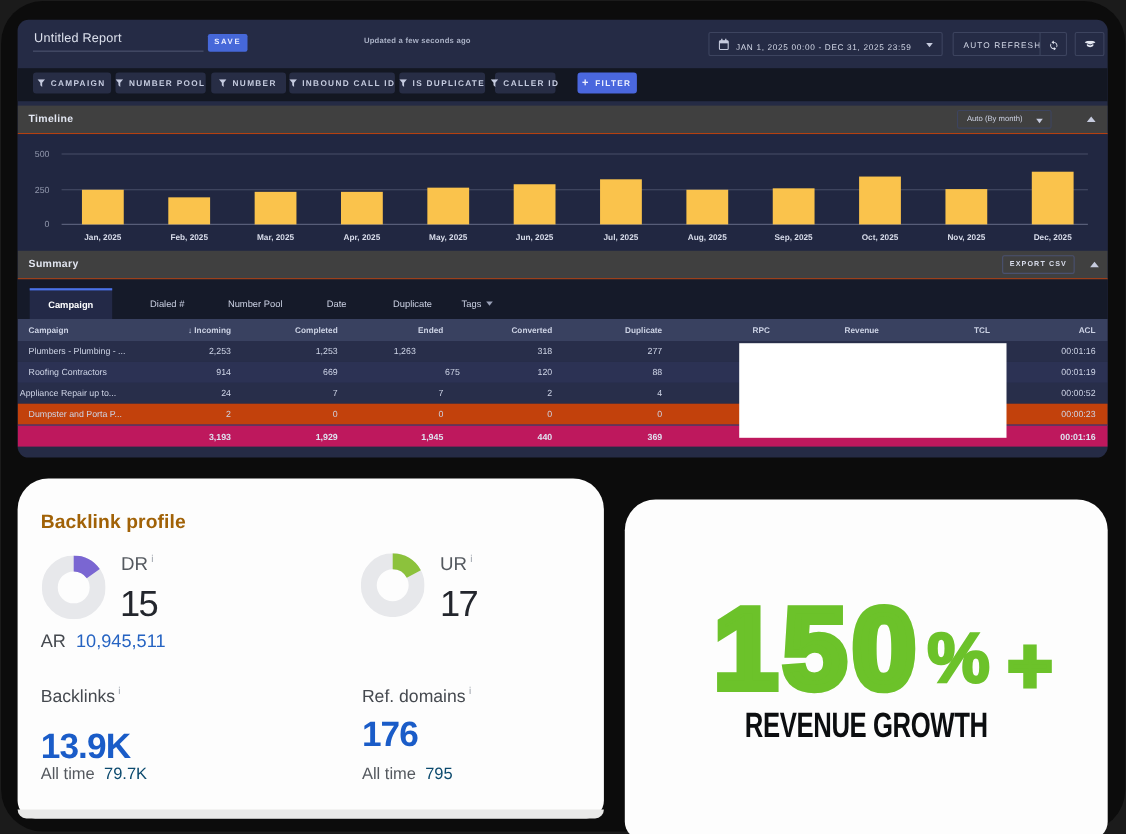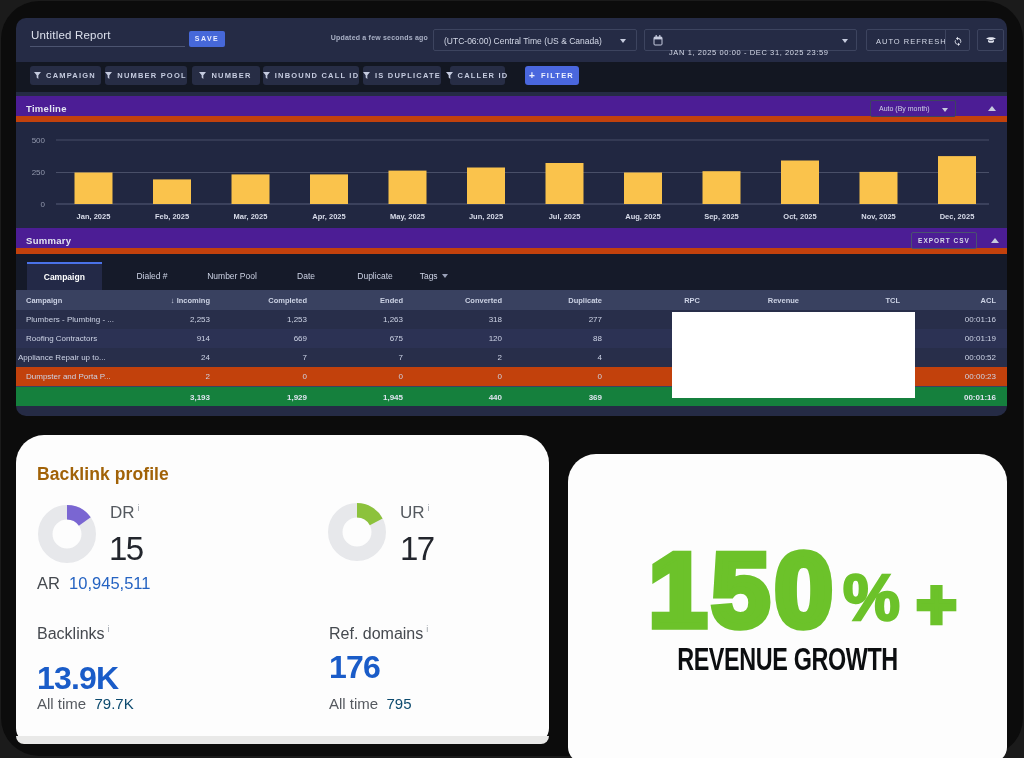--- a/index.html
+++ b/index.html
@@ -17,37 +17,37 @@
   #savebtn { left:173px; top:13px; width:36px; height:16px; background:#4668d9;
     border-radius:2px; color:#e8ecff; font-size:7px; font-weight:bold; letter-spacing:1.5px;
     text-align:center; line-height:16px; }
   #updated { left:300px; top:16px; width:112px; font-size:7px; color:#aab1c6;
     text-align:right; font-weight:bold; letter-spacing:.2px;}
   .tbox { position:absolute; top:11px; height:22px; border:1px solid #3d445f;
     border-radius:2px; color:#d4d9e8; }
   #tz { left:417px; width:204px; font-size:8.5px; }
   #tz .lbl { position:absolute; left:10px; top:6px; }
   #dr { left:628px; width:213px; font-size:7.5px; letter-spacing:.6px; }
-  #dr .lbl { position:absolute; left:24px; top:18px; }
+  #dr .lbl { position:absolute; left:24px; top:8px; }
   .caret { position:absolute; width:0; height:0; border-left:3.5px solid transparent;
     border-right:3.5px solid transparent; border-top:4.5px solid #c6cbde; }
   #rf { left:850px; width:104px; font-size:7.5px; letter-spacing:1px; }
   #rf .lbl { position:absolute; left:9px; top:7px; }
   #rf .div { position:absolute; left:78px; top:0; width:1px; height:20px; background:#3d445f; }
   #iconbtn { left:961px; width:27px; }
   
   #chipstrip { left:0; top:44px; width:991px; height:30px; background:#131722; }
   .chip { position:absolute; top:4px; height:19px; background:#272d45; border-radius:3px;
     color:#c5cbdf; font-size:7.5px; font-weight:bold; letter-spacing:1.2px;
     display:flex; align-items:center; justify-content:center; gap:5px; white-space:nowrap; }
   .chip svg { flex:0 0 auto; }
   #fchip { background:#4a67de; color:#eef1ff; }
   
-  .shead { position:absolute; left:0; width:991px; background:#4c1d95;
-    border-bottom:6px solid #c2410c; }
+  .shead { position:absolute; left:0; width:991px; background:#404040;
+    border-bottom:1px solid #c2410c; }
   .shead .t { position:absolute; left:10px; font-size:9.5px; color:#e2e6f1;
     font-weight:bold; letter-spacing:.3px; }
   .coll { position:absolute; width:0; height:0; border-left:4px solid transparent;
     border-right:4px solid transparent; border-bottom:5px solid #c6cbde; }
   .selbox { position:absolute; border:1px solid #3d445f; border-radius:2px;
     color:#cdd2e3; font-size:7px; }
   
   #chart { left:0; top:104px; width:991px; height:106px; background:#212741; }
   
   #exportcsv { position:absolute; left:895px; top:4px; width:66px; height:17px;
@@ -56,21 +56,21 @@
   #tabstrip { left:0; top:236px; width:991px; height:36px; background:#151a29; }
   .tab { position:absolute; top:8px; height:28px; font-size:8.5px; color:#ccd2e4;
     display:flex; align-items:center; justify-content:center; }
   #tab0 { background:#232947; border-top:2px solid #4a72e8; color:#fff; font-weight:bold; }
   
   #thead { left:0; top:272px; width:991px; height:20px; background:#394160; }
   .hc { position:absolute; top:6px; font-size:7.5px; color:#ccd2e4; font-weight:bold; }
   .num { text-align:right; }
   .trow { position:absolute; left:0; width:991px; height:19px; }
   .trow .c { position:absolute; top:5px; font-size:8px; color:#ced4e6; }
-  #totrow { left:0; top:368px; width:991px; height:20px; background:#15803d;
+  #totrow { left:0; top:368px; width:991px; height:20px; background:#be185d;
     border-top:1px solid #3a4260; }
   #totrow .c { position:absolute; top:6px; font-size:8px; color:#dfe3f0; font-weight:bold; }
   
   #redact { left:672px; top:312px; width:243px; height:86px; background:#ffffff; z-index:30; }
   
   .card { position:absolute; top:435px; height:309px; background:#fdfdfd;
     border-radius:28px 28px 16px 16px; }
   #card1:after { content:""; position:absolute; left:0; bottom:0; width:100%; height:8px;
     background:#e9e9e8; border-radius:0 0 16px 16px; }
   #card1 { left:16px; width:533px; }
@@ -97,24 +97,20 @@
     transform:scaleX(.73); transform-origin:50% 50%; }
 </style>
 </head>
 <body>
 <div id="window"></div>
 <div id="panel">
   <div class="abs" id="untitled">Untitled Report</div>
   <div class="abs" id="uline"></div>
   <div class="abs" id="savebtn">SAVE</div>
   <div class="abs" id="updated">Updated a few seconds ago</div>
-  <div class="tbox" id="tz">
-      <span class="lbl">(UTC-06:00) Central Time (US &amp; Canada)</span>
-    <span class="caret" style="right:10px; top:9px;"></span>
-    </div>
   <div class="tbox" id="dr">
       <span class="lbl">JAN 1, 2025 00:00 - DEC 31, 2025 23:59</span>
     <svg class="abs" style="left:8px;top:5px" width="10" height="11" viewBox="0 0 10 11">
         <rect x="1" y="2" width="8" height="8" rx="1" fill="none" stroke="#c6cbde"></rect>
         <rect x="1" y="2" width="8" height="2.4" fill="#c6cbde"></rect>
         <rect x="2.6" y="0" width="1.2" height="2.5" fill="#c6cbde"></rect>
         <rect x="6.2" y="0" width="1.2" height="2.5" fill="#c6cbde"></rect>
       </svg>
     <span class="caret" style="right:8px; top:9px;"></span>
     </div>
@@ -215,30 +211,30 @@
     <div class="hc num" style="left:614px; width:70px;">RPC</div>
     <div class="hc num" style="left:713px; width:70px;">Revenue</div>
     <div class="hc num" style="left:814px; width:70px;">TCL</div>
     <div class="hc num" style="left:910px; width:70px;">ACL</div>
     </div>
   <div id="rows">
       <div class="trow" style="top:292px; background:#282e4a;">
         <div class="c" style="left:10px;">Plumbers - Plumbing - ...</div>
         <div class="c num" style="left:124px; width:70px;">2,253</div>
         <div class="c num" style="left:221px; width:70px;">1,253</div>
-        <div class="c num" style="left:317px; width:70px;">1,263</div>
+        <div class="c num" style="left:317px; width:70px;text-align:center;">1,263</div>
         <div class="c num" style="left:416px; width:70px;">318</div>
         <div class="c num" style="left:516px; width:70px;">277</div>
         <div class="c num" style="left:910px; width:70px;">00:01:16</div>
       </div>
   <div class="trow" style="top:311px; background:#2c3254;">
         <div class="c" style="left:10px;">Roofing Contractors</div>
         <div class="c num" style="left:124px; width:70px;">914</div>
         <div class="c num" style="left:221px; width:70px;">669</div>
-        <div class="c num" style="left:317px; width:70px;text-align:right;">675</div>
+        <div class="c num" style="left:332px; width:70px;text-align:right;">675</div>
         <div class="c num" style="left:416px; width:70px;">120</div>
         <div class="c num" style="left:516px; width:70px;">88</div>
         <div class="c num" style="left:910px; width:70px;">00:01:19</div>
       </div>
   <div class="trow" style="top:330px; background:#282e4a;">
         <div class="c" style="left:2px;">Appliance Repair up to...</div>
         <div class="c num" style="left:124px; width:70px;">24</div>
         <div class="c num" style="left:221px; width:70px;">7</div>
         <div class="c num" style="left:317px; width:70px;">7</div>
         <div class="c num" style="left:416px; width:70px;">2</div>

